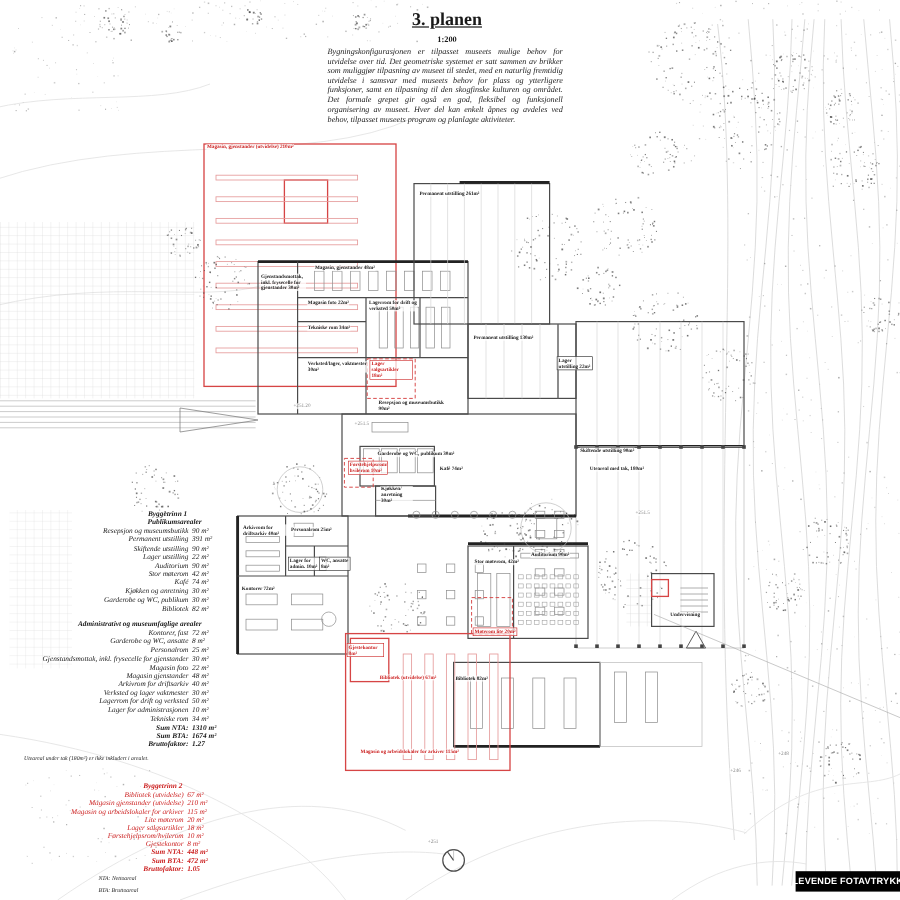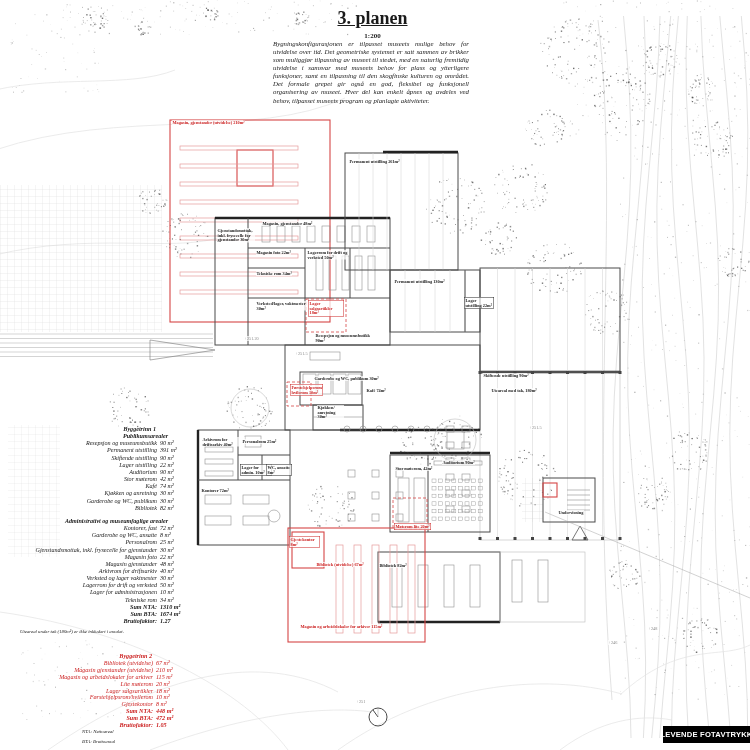--- a/index.html
+++ b/index.html
@@ -17,21 +17,21 @@
   .gl2{stroke:#bdbdbd;stroke-width:.6;fill:none}
   .rr{stroke:#d64545;stroke-width:1.1;fill:none}
   .rl{stroke:#e59a9a;stroke-width:.7;fill:none}
   .rrd{stroke:#d64545;stroke-width:.8;fill:none;stroke-dasharray:3 2}
   .ct{stroke:#c9c9c9;stroke-width:.55;fill:none}
   .ctd{stroke:#e2e2e2;stroke-width:.7;fill:none}
   .rd{stroke:#a8a8a8;stroke-width:.5}
   .dg{stroke:#a5a5a5;stroke-width:.5}
   
   #titleblock{position:absolute;left:270px;top:8px;width:205px;text-align:center;z-index:3;}
-  #title{display:inline-block;font-weight:bold;font-size:18px;text-decoration:underline;}
+  #title{display:inline-block;font-weight:bold;font-size:15px;text-decoration:underline;}
   #scale{font-weight:bold;font-size:7px;margin-top:3px;}
   #desc{position:absolute;left:273px;top:40px;width:196px;font-size:6.8px;line-height:1.19;
         font-style:italic;text-align:justify;z-index:3;}
   
   .legend{position:absolute;z-index:3;font-style:italic;font-size:6.1px;line-height:7.15px;}
   #phase1{left:20px;top:426px;width:176px;}
   #phase2{left:22px;top:653px;width:170px;color:#c22;line-height:6.9px;}
   .lrow{display:flex;}
   .ll{flex:1;text-align:right;padding-right:3px;white-space:nowrap;overflow:visible;}
   .lv{width:36px;text-align:left;white-space:nowrap;}

